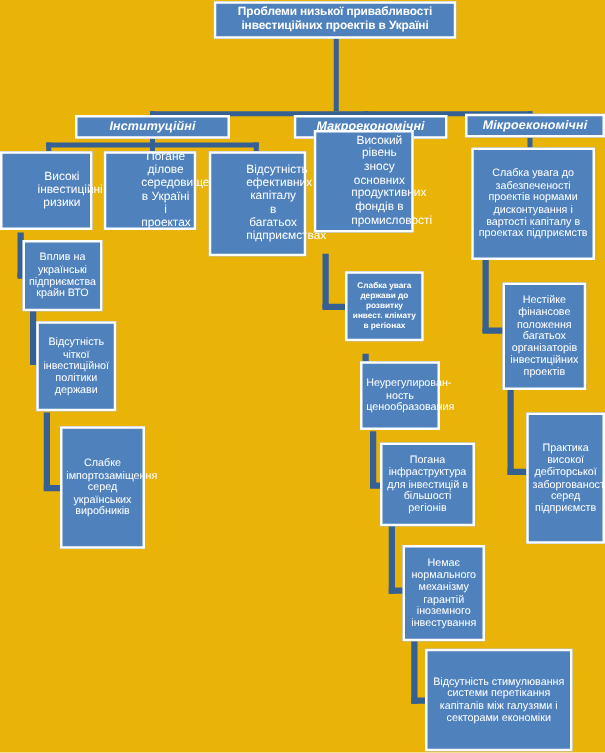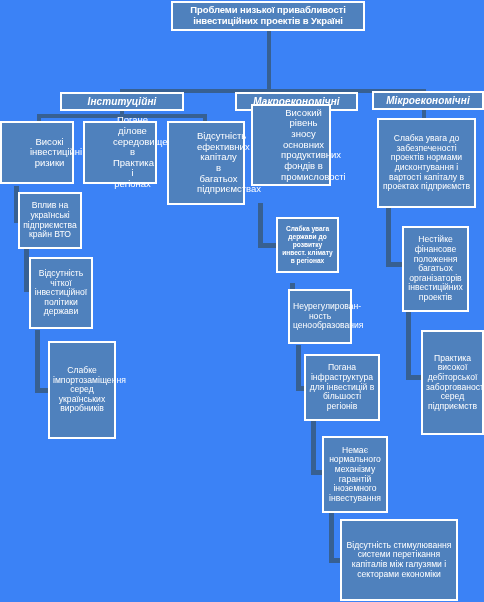--- a/index.html
+++ b/index.html
@@ -4,21 +4,21 @@
 <style>
   html, body {
     margin: 0;
     padding: 0;
     background: #ffffff;
   }
   #diagram {
     position: relative;
     width: 484px;
     height: 602px;
-    background: #3b82f6;
+    background: #eab308;
     font-family: "Liberation Sans", sans-serif;
     overflow: hidden;
   }
   .node {
     position: absolute;
     box-sizing: border-box;
     background: #4f81bd;
     border: 2px solid #ffffff;
     color: #ffffff;
     display: flex;
@@ -127,21 +127,21 @@
     <span>Макроекономічні</span>
   </div>
   <div class="node category" style="left:372px; top:91px; width:112px; height:19px;">
     <span>Мікроекономічні</span>
   </div>
 
   <div class="node leaf" style="left:0px; top:121px; width:74px; height:63px;">
     <span>Високі інвестиційні ризики</span>
   </div>
   <div class="node leaf" style="left:83px; top:121px; width:74px; height:63px;">
-    <span>Погане ділове середовище в Практика і регіонах</span>
+    <span>Погане ділове середовище в Україні і проектах</span>
   </div>
   <div class="node leaf" style="left:167px; top:121px; width:78px; height:84px;">
     <span>Відсутність ефективних капіталу в багатьох підприємствах</span>
   </div>
 
   <div class="node tiny" style="left:18px; top:192px; width:64px; height:57px;">
     <span>Вплив на українські підприємства крайн ВТО</span>
   </div>
   <div class="node tiny" style="left:29px; top:257px; width:64px; height:72px;text-align:center;">
     <span>Відсутність чіткої інвестиційної політики держави</span>

